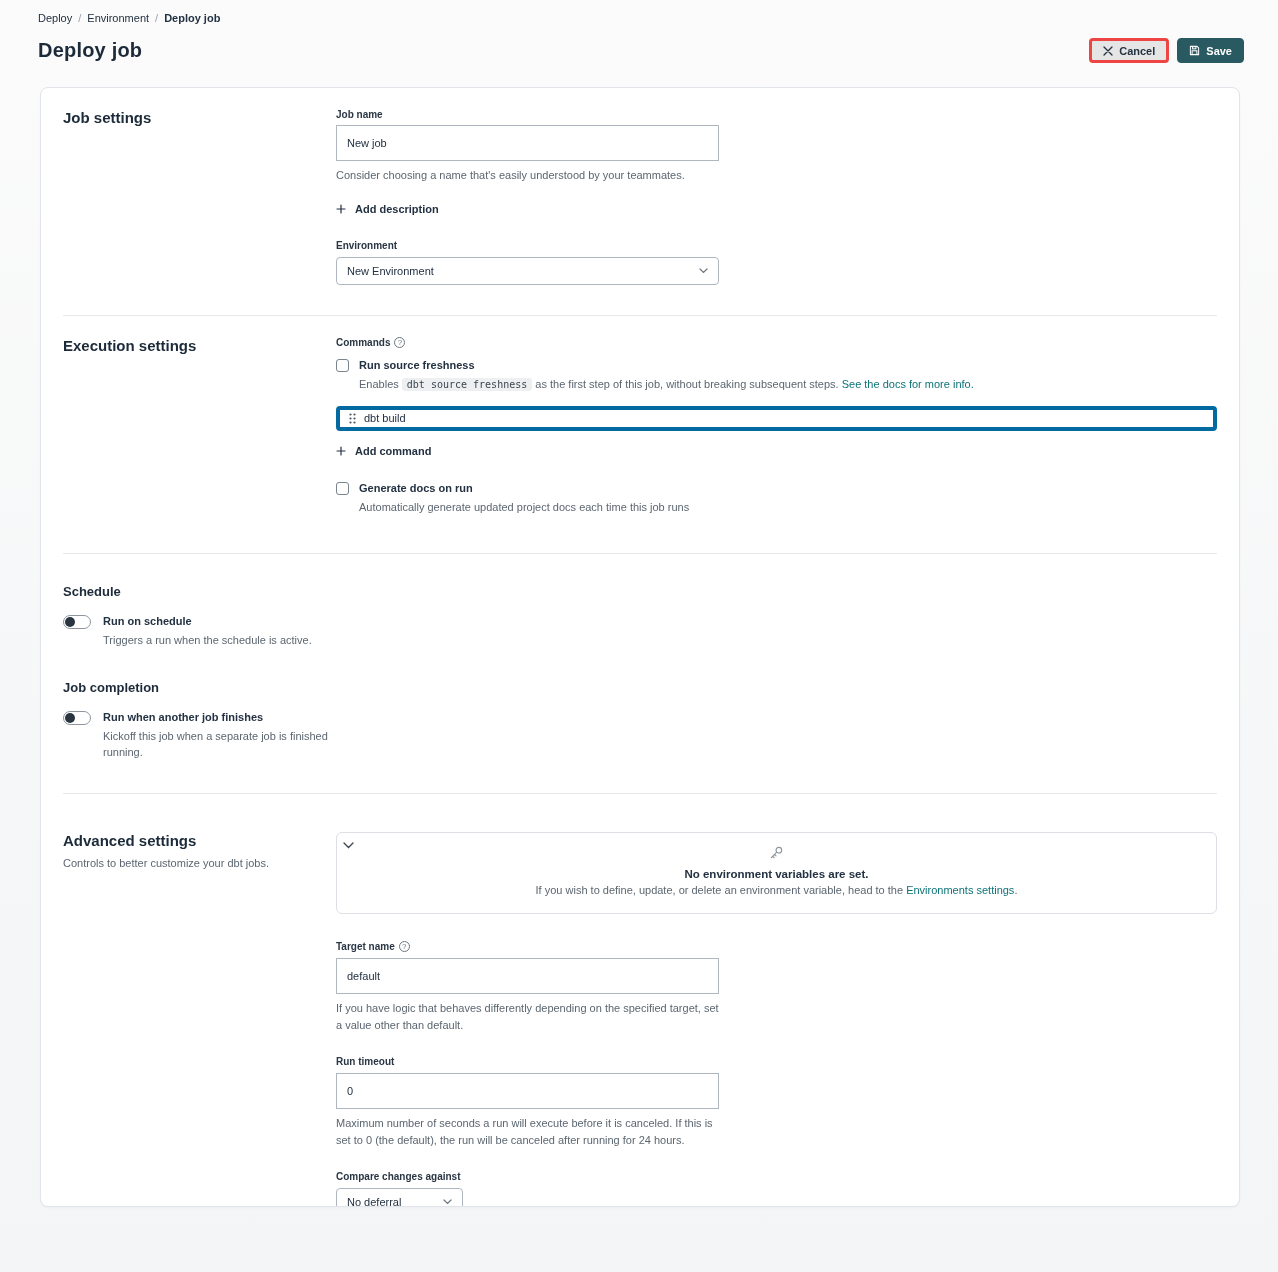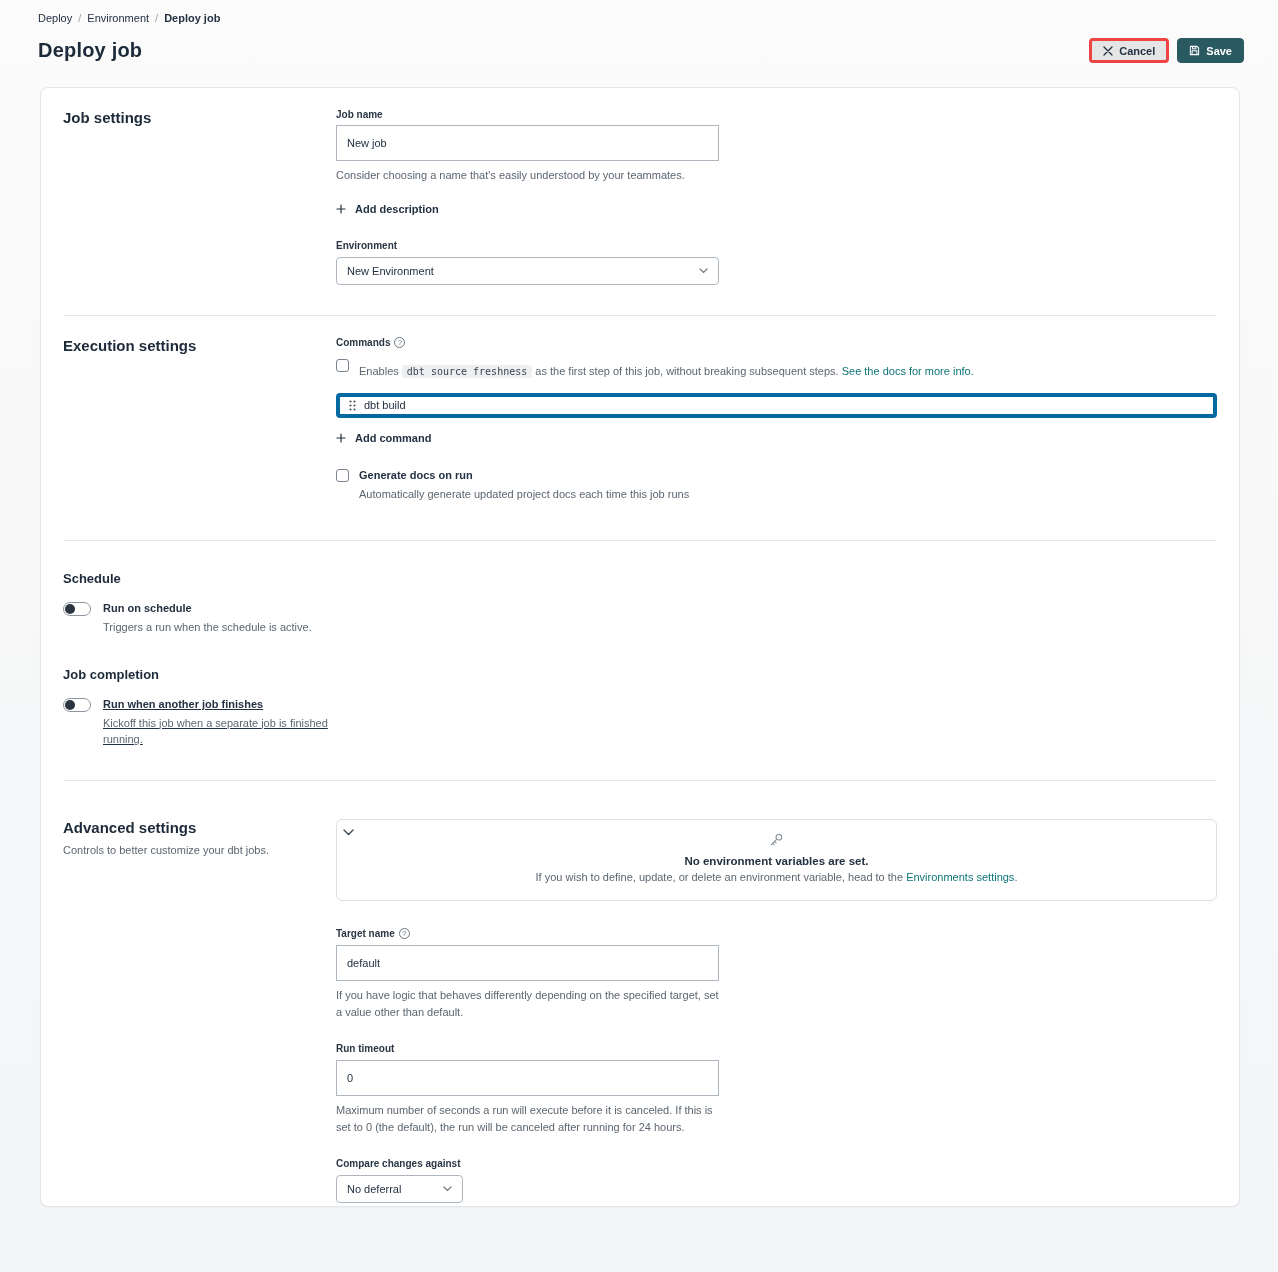--- a/index.html
+++ b/index.html
@@ -140,20 +140,21 @@
       <div class="sec-head">Execution settings</div>
     </div>
     <div>
       <div class="field-label">
         <span>Commands</span>
         <span class="help-icon">?</span>
       </div>
       <div class="check-row" style="margin-top:11px;">
         <div class="checkbox"></div>
         <div>
+          <div class="check-label">Run source freshness</div>
           <div class="check-help">
             <span>Enables</span>
             <span class="code-chip">dbt source freshness</span>
             <span>as the first step of this job, without breaking subsequent steps.</span>
             <span class="link">See the docs for more info.</span>
           </div>
         </div>
       </div>
       <div class="command-box" style="margin-top:13px;">
         <span>
@@ -194,21 +195,21 @@
       <div class="check-row" style="margin-top:16px; gap:12px;">
         <div class="toggle">
             <div class="knob"></div>
           </div>
         <div>
           <div class="check-label">Run on schedule</div>
           <div class="check-help">Triggers a run when the schedule is active.</div>
         </div>
       </div>
       <div class="subheading" style="margin-top:31px;">Job completion</div>
-      <div class="check-row" style="margin-top:16px; gap:12px;text-decoration:underline;">
+      <div class="check-row" style="margin-top:16px; gap:12px;">
         <div class="toggle">
             <div class="knob"></div>
           </div>
         <div>
           <div class="check-label">Run when another job finishes</div>
           <div class="check-help">Kickoff this job when a separate job is finished running.</div>
         </div>
       </div>
     </div>
   </div>

